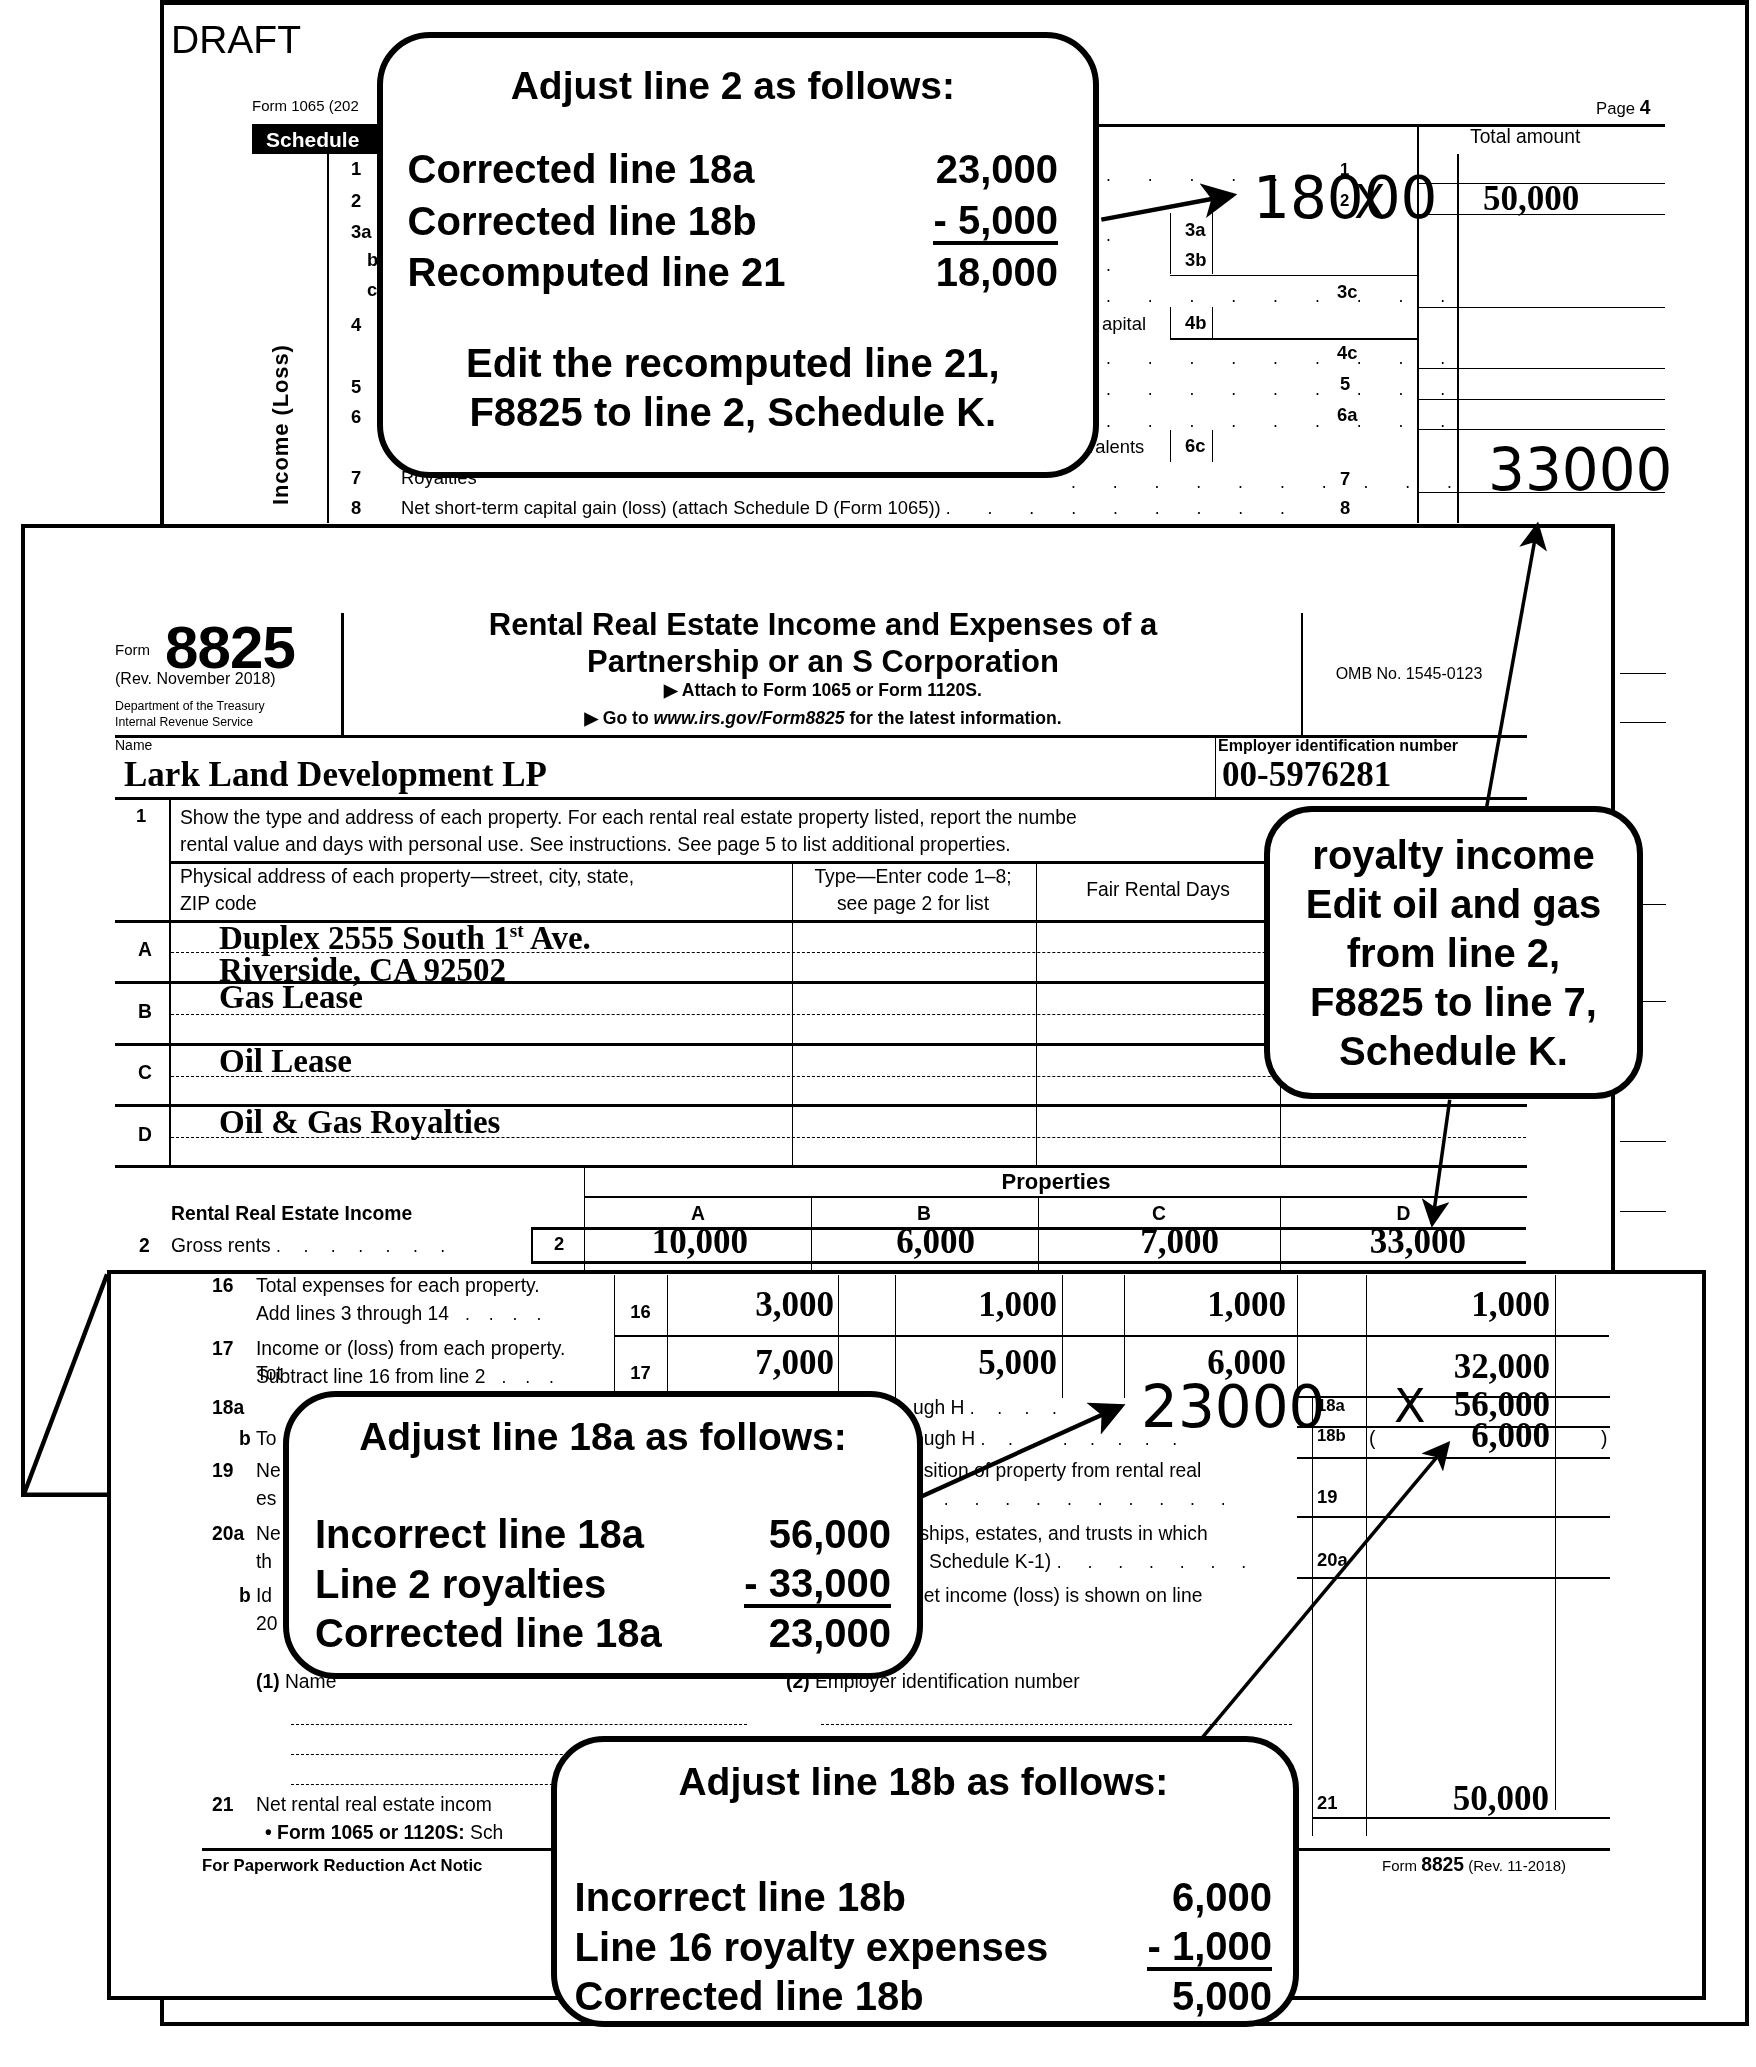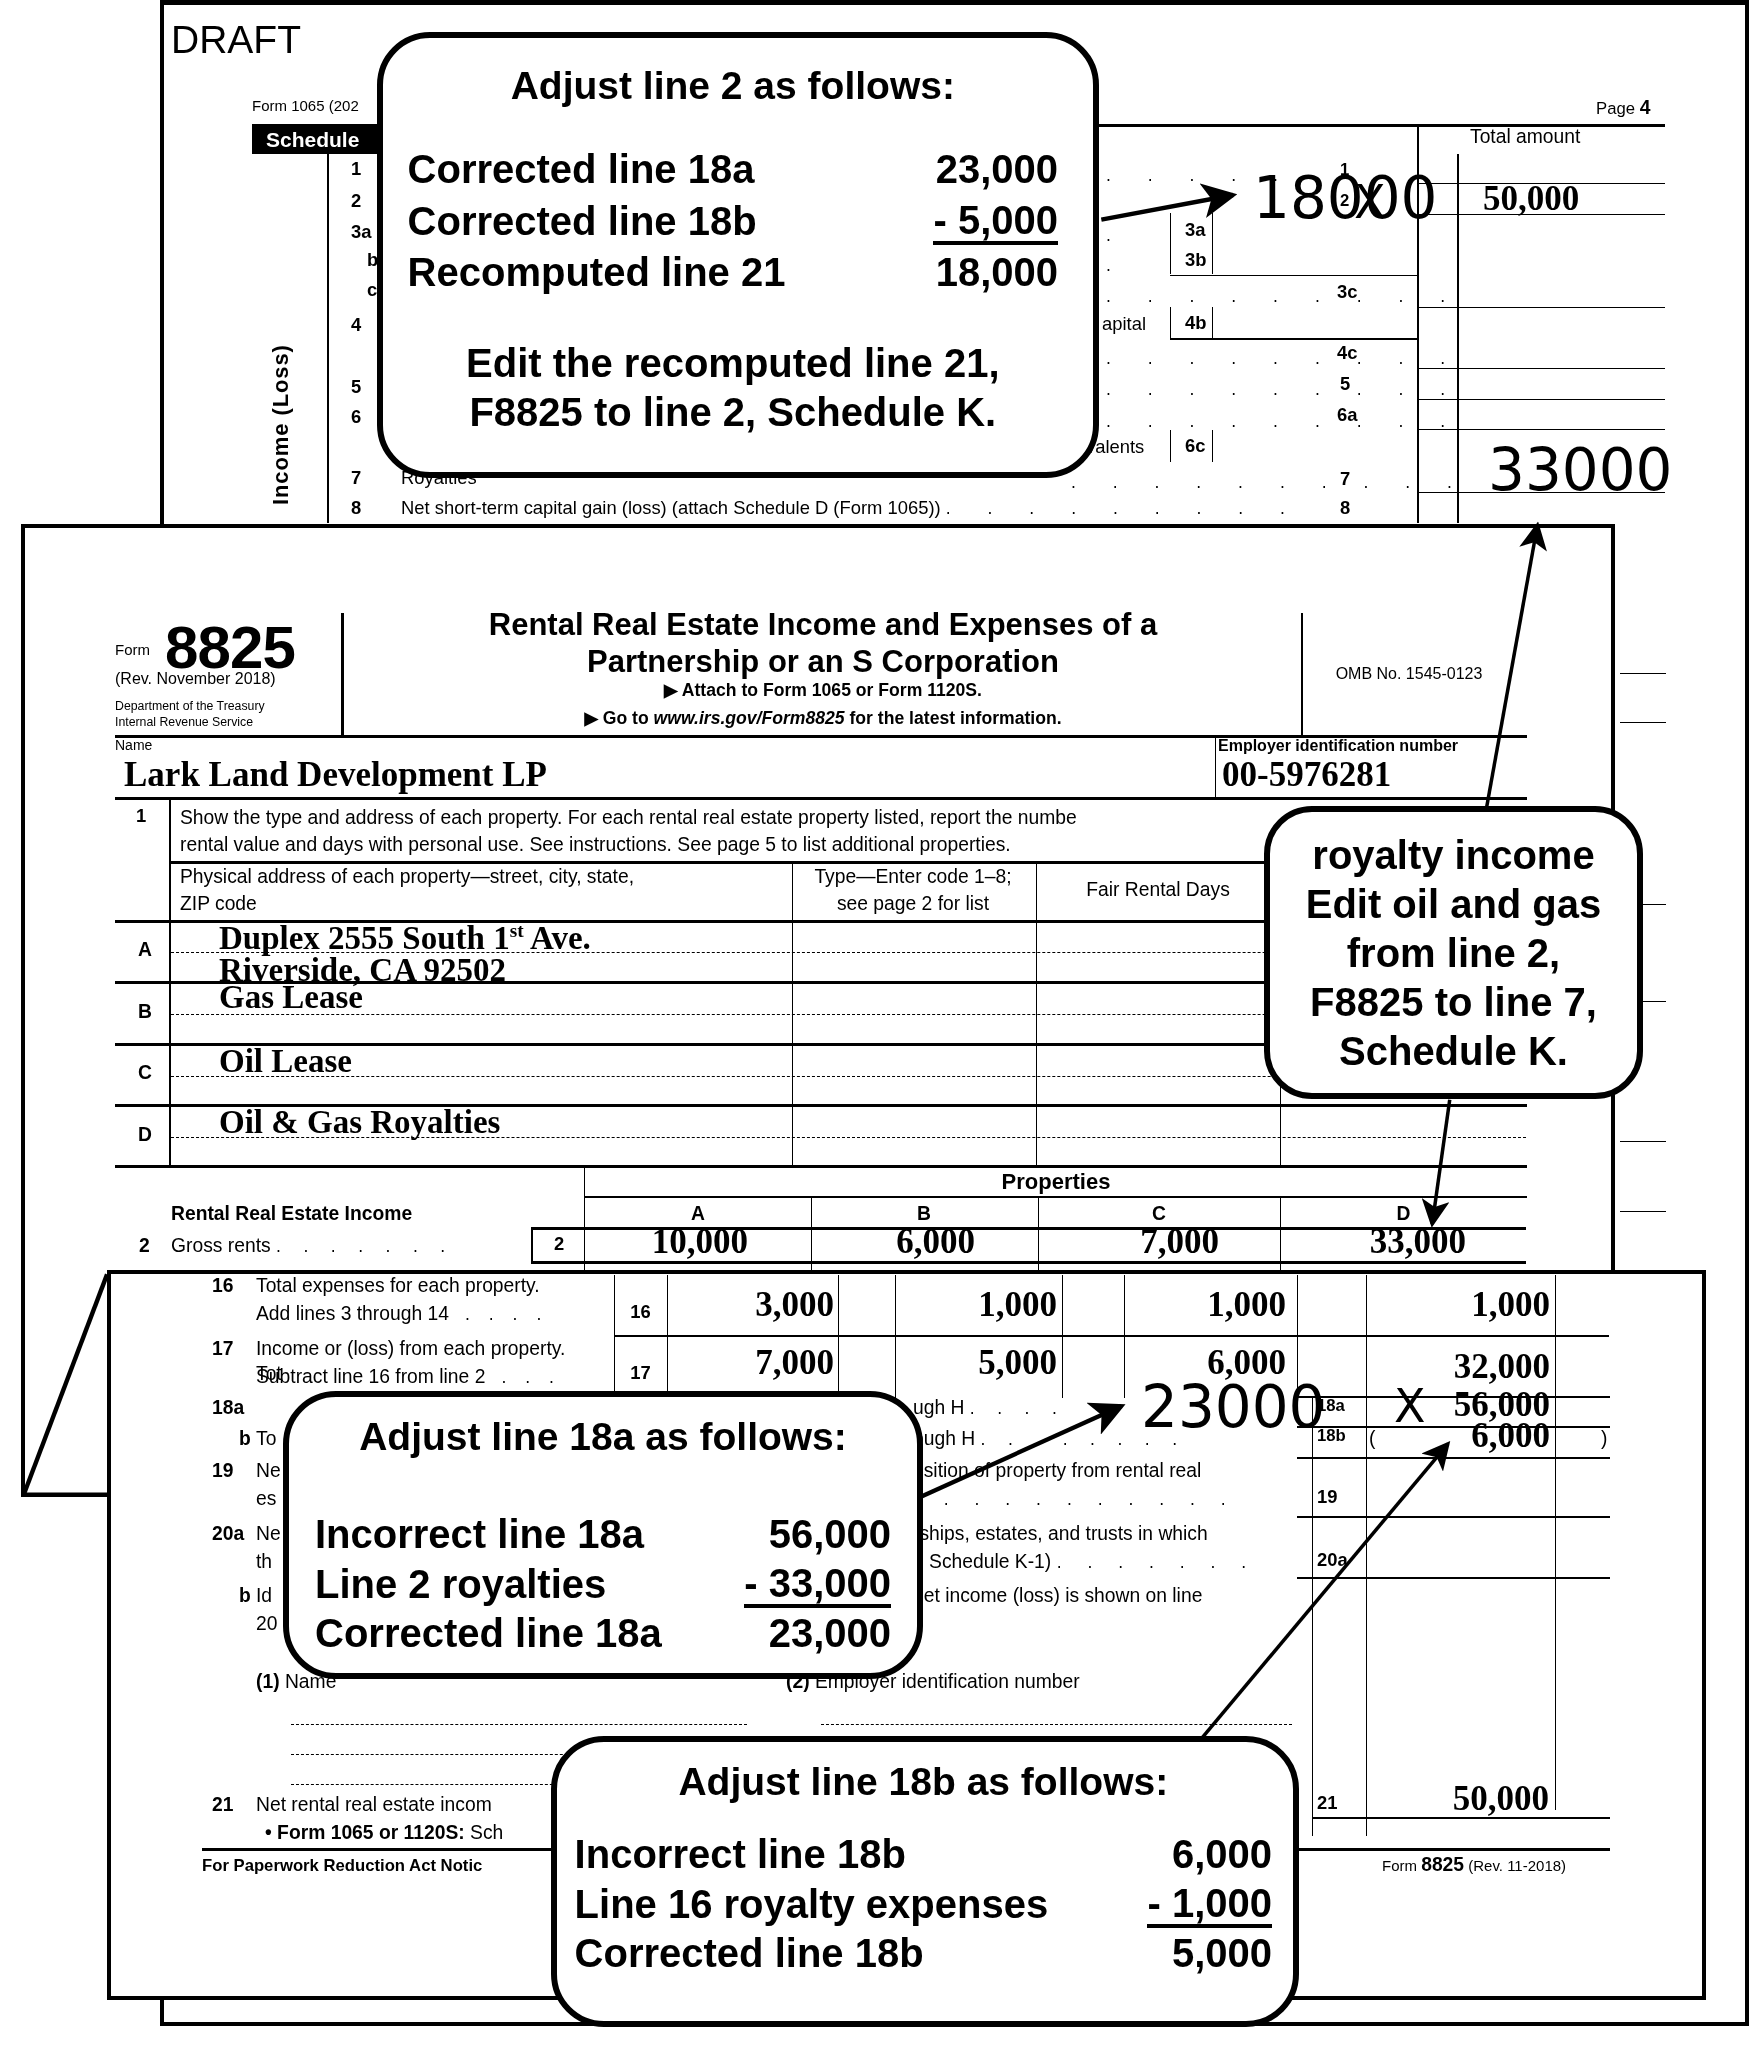--- a/index.html
+++ b/index.html
@@ -409,21 +409,21 @@
       </div>
     <div class="co-row" style="margin-top:3.5px">
         <span>Corrected line 18a</span>
         <span>23,000</span>
       </div>
   </div>
 </div>
 
 <div class="callout" style="left:551px;top:1736px;width:748px;height:291px;padding:17.6px 21px 0 17.6px">
   <div class="co-title">Adjust line 18b as follows:</div>
-  <div style="margin-top:28px">
+  <div style="margin-top:71px">
     <div class="co-row">
         <span>Incorrect line 18b</span>
         <span>6,000</span>
       </div>
     <div class="co-row" style="margin-top:5.3px">
         <span>Line 16 royalty expenses</span>
         <span class="ul">- 1,000</span>
       </div>
     <div class="co-row" style="margin-top:3.5px">
         <span>Corrected line 18b</span>

